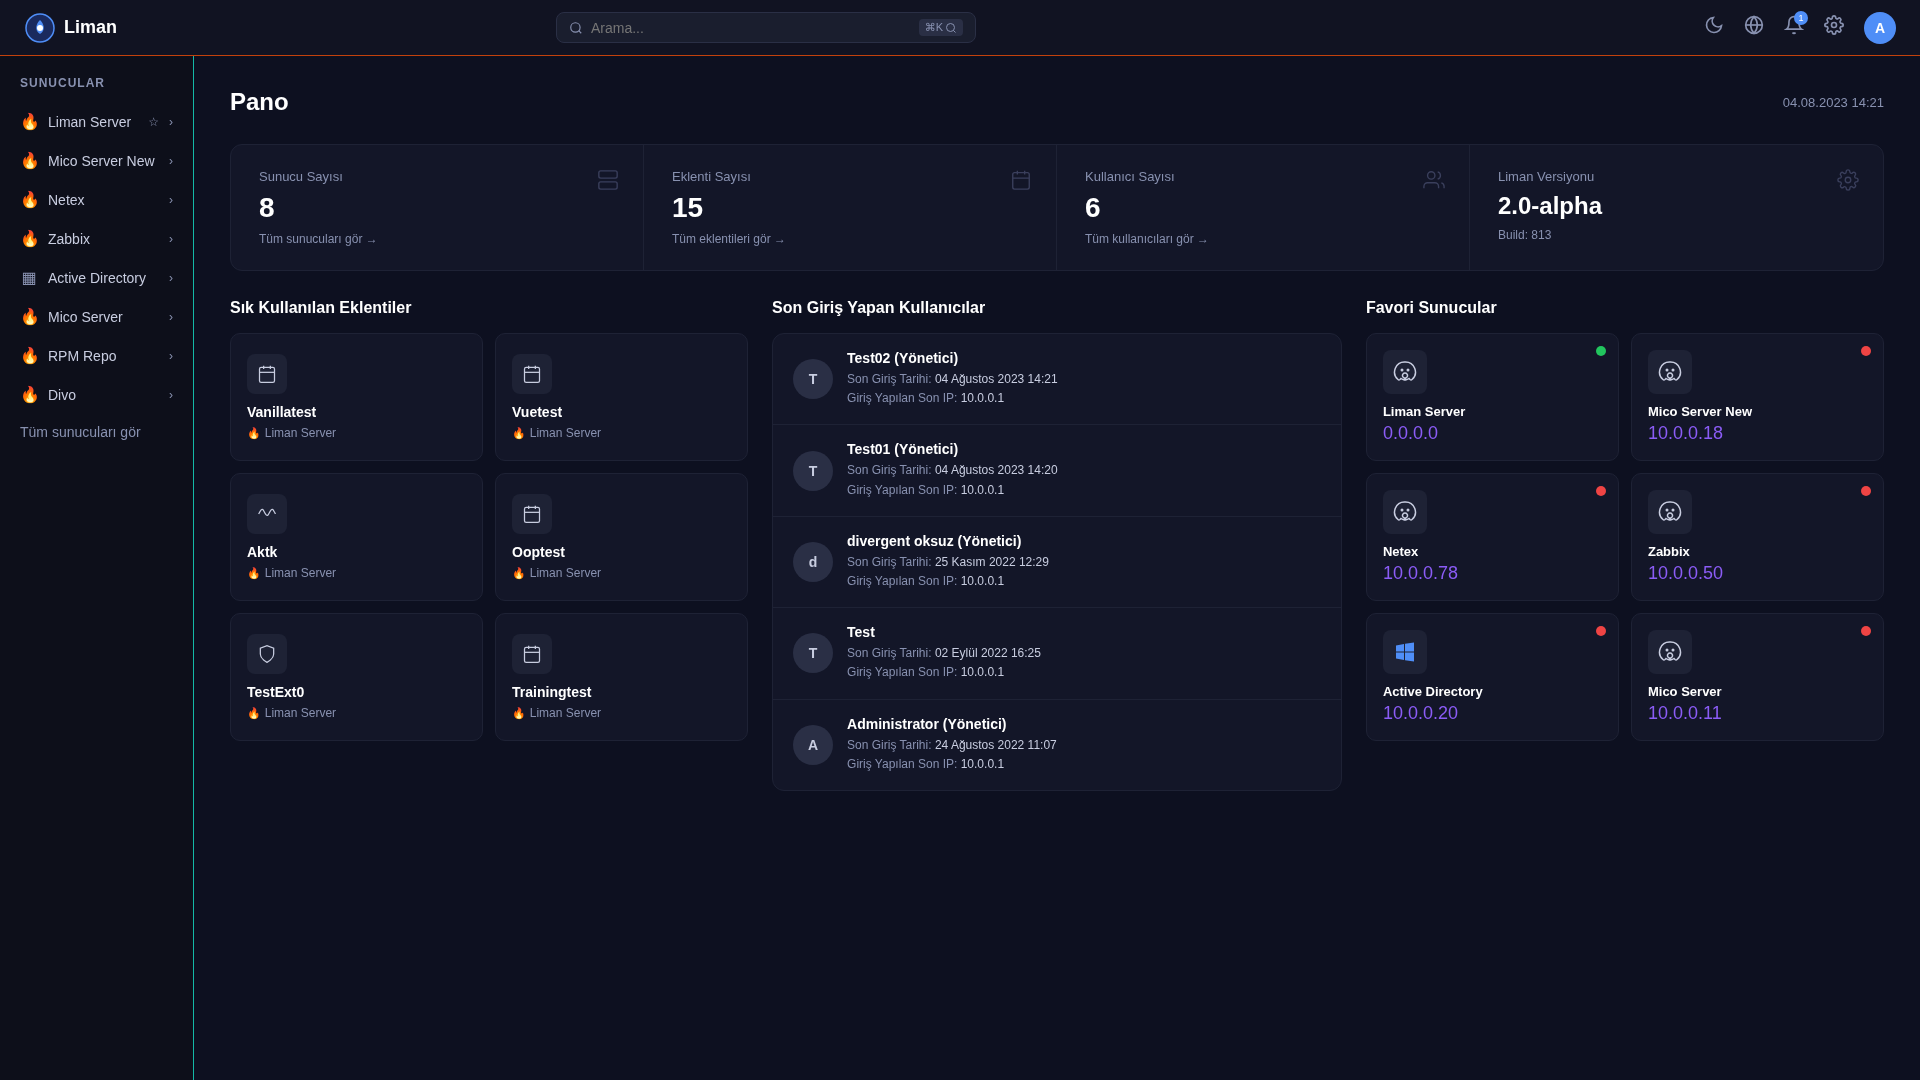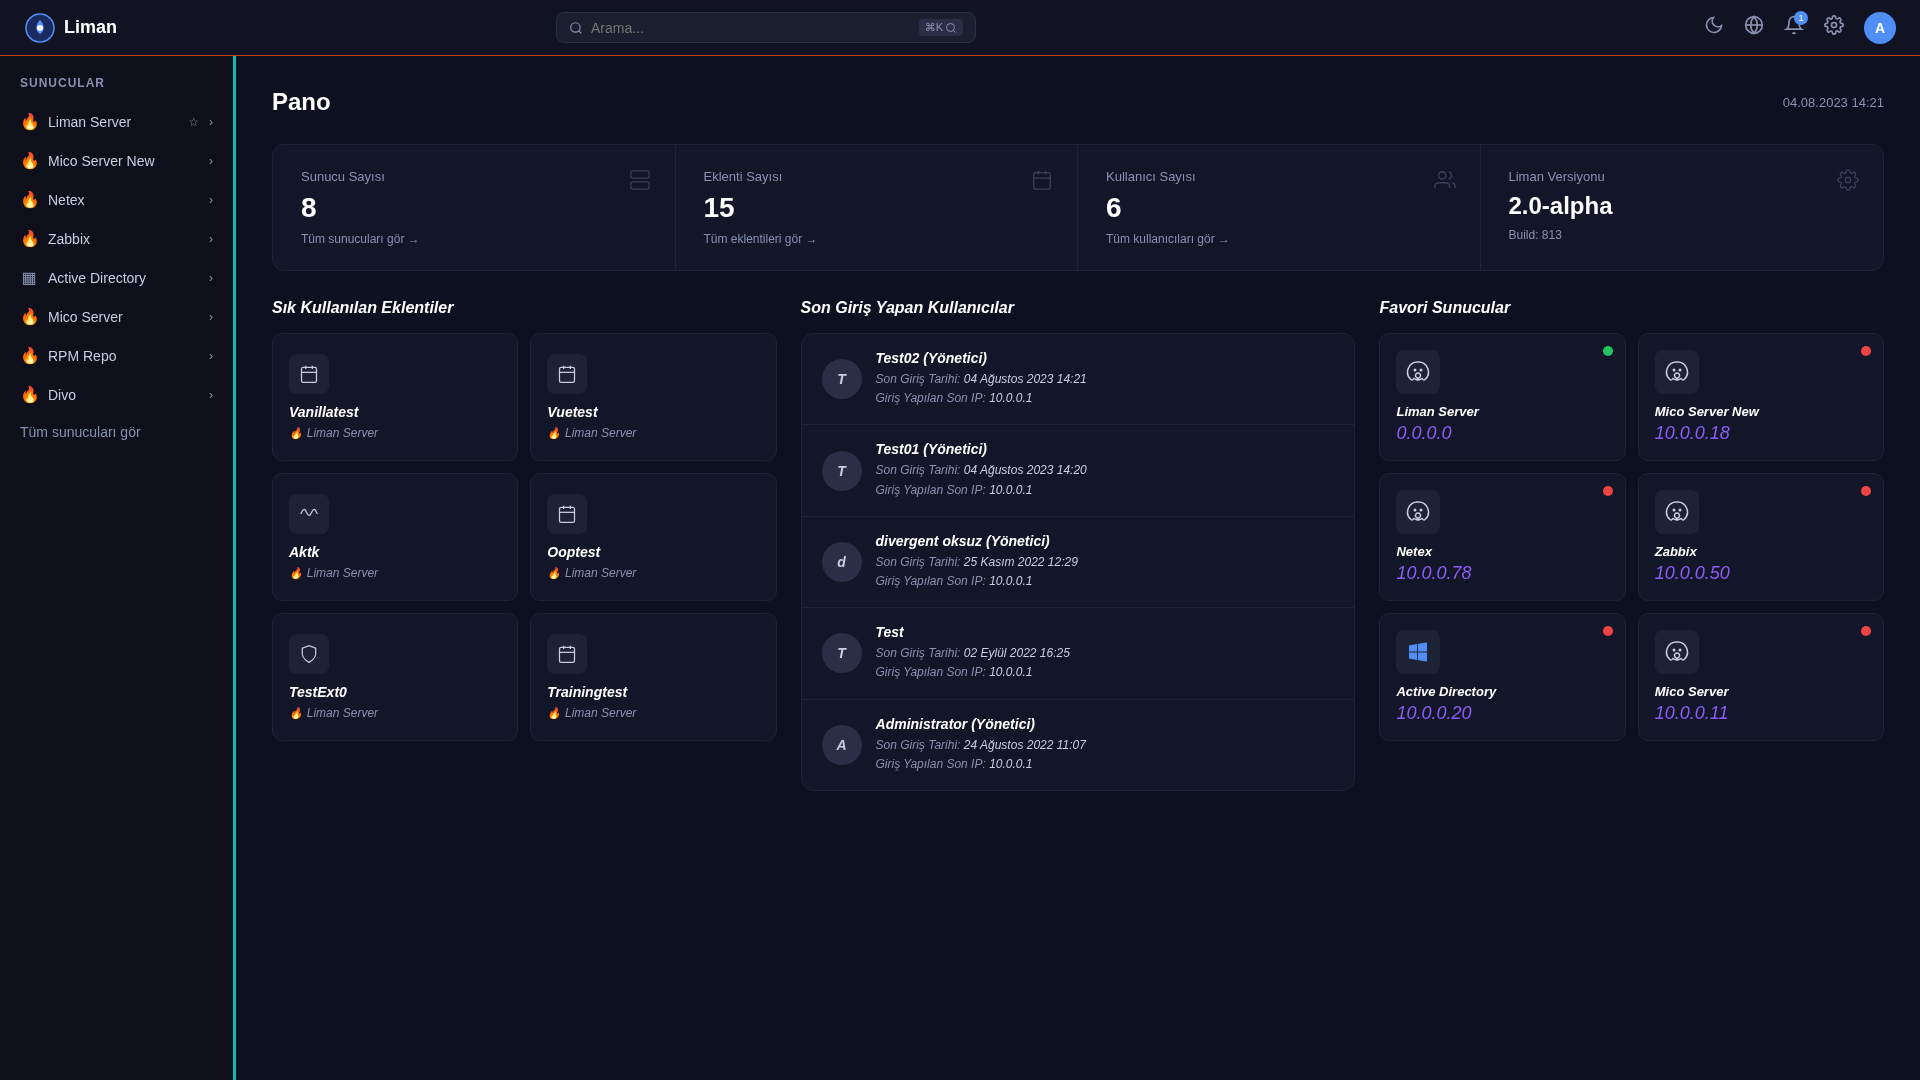--- a/index.html
+++ b/index.html
@@ -109,23 +109,23 @@
 
     
     .layout {
       display: flex;
       flex: 1;
       overflow: hidden;
     }
 
     
     .sidebar {
-      width: 236px;
+      width: 194px;
       background: #0d0f1a;
-      border-right: 3px solid #14b8a6;
+      border-right: 1px solid #14b8a6;
       display: flex;
       flex-direction: column;
       padding: 20px 0;
       flex-shrink: 0;
     }
     .sidebar-title {
       font-size: 12px;
       font-weight: 700;
       color: #8891b0;
       text-transform: uppercase;
@@ -246,21 +246,20 @@
     .build-text {
       font-size: 12px;
       color: #8891b0;
     }
 
     
     .content-grid {
       display: grid;
       grid-template-columns: 1fr 1.1fr 1fr;
       gap: 24px;
-      font-style: italic;
     }
 
     .section-title {
       font-size: 16px;
       font-weight: 600;
       color: #ffffff;
       margin-bottom: 16px;
     }
 
     

